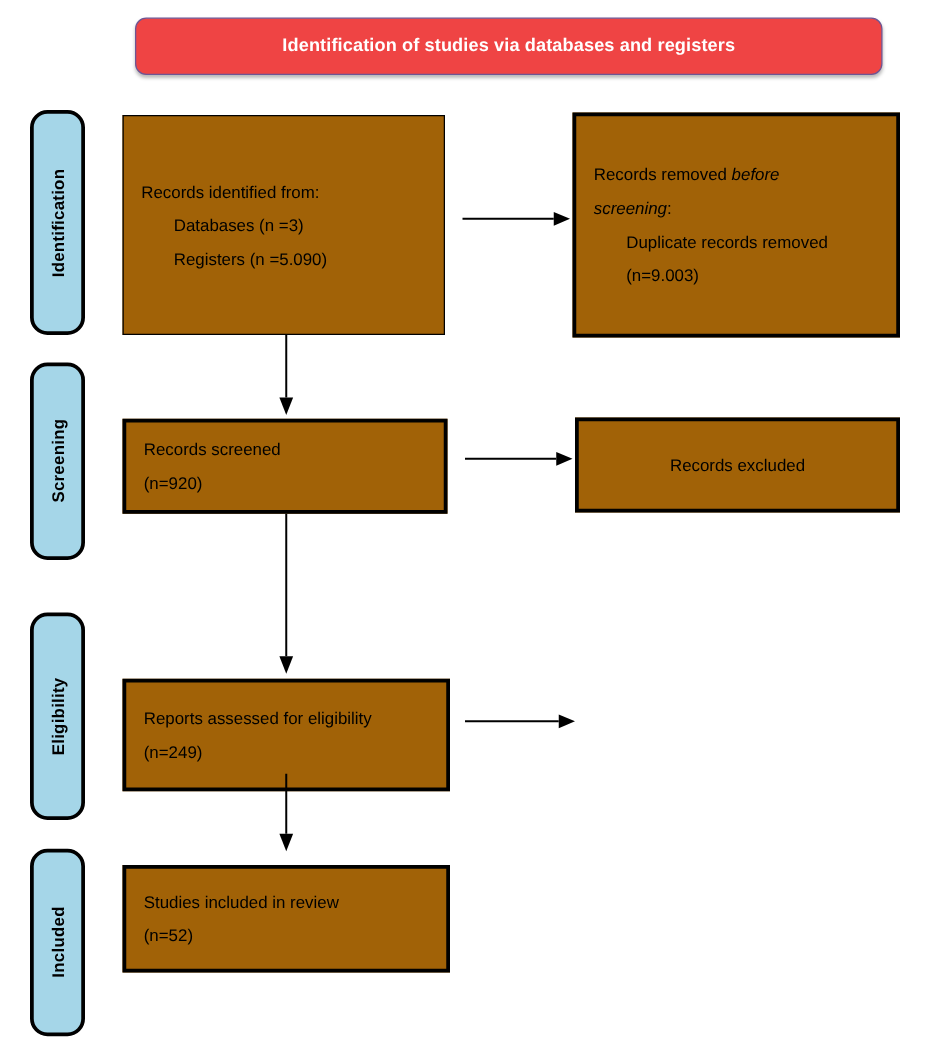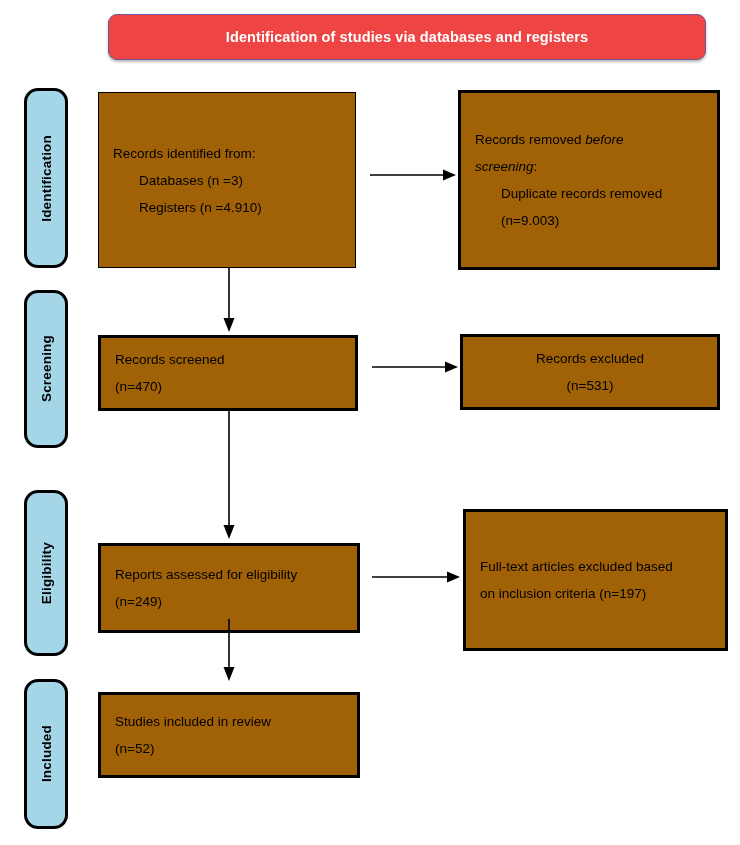--- a/index.html
+++ b/index.html
@@ -130,49 +130,44 @@
   <div class="phase" id="phase-eligibility">
     <span class="phase-label">Eligibility</span>
   </div>
   <div class="phase" id="phase-included">
     <span class="phase-label">Included</span>
   </div>
 
   <div class="box thin" id="box-identified">
     <span class="line">Records identified from:</span>
     <span class="line indent">Databases (n =3)</span>
-    <span class="line indent">Registers (n =4.910)</span>
+    <span class="line indent">Registers (n =5.090)</span>
   </div>
 
   <div class="box thick" id="box-removed">
     <span class="line"><span>Records removed </span><em>before</em></span>
     <span class="line"><em>screening</em><span>:</span></span>
     <span class="line indent">Duplicate records removed</span>
     <span class="line indent">(n=9.003)</span>
   </div>
 
   <div class="box thick" id="box-screened">
     <span class="line">Records screened</span>
-    <span class="line">(n=470)</span>
+    <span class="line">(n=920)</span>
   </div>
 
   <div class="box thick" id="box-excluded">
     <span class="line">Records excluded</span>
-    <span class="line">(n=531)</span>
   </div>
 
   <div class="box thick" id="box-assessed">
     <span class="line">Reports assessed for eligibility</span>
     <span class="line">(n=249)</span>
   </div>
 
-  <div class="box thick" id="box-fulltext">
-    <span class="line">Full-text articles excluded based</span>
-    <span class="line">on inclusion criteria (n=197)</span>
-  </div>
 
   <div class="box thick" id="box-included">
     <span class="line">Studies included in review</span>
     <span class="line">(n=52)</span>
   </div>
 
   <div class="arrow" id="arrow-identified-to-removed">
     <svg width="86" height="14" viewBox="0 0 86 14">
       <line x1="0" y1="7" x2="73" y2="7" stroke="#000" stroke-width="1.6"></line>
       <polygon points="73,1.5 86,7 73,12.5" fill="#000"></polygon>

